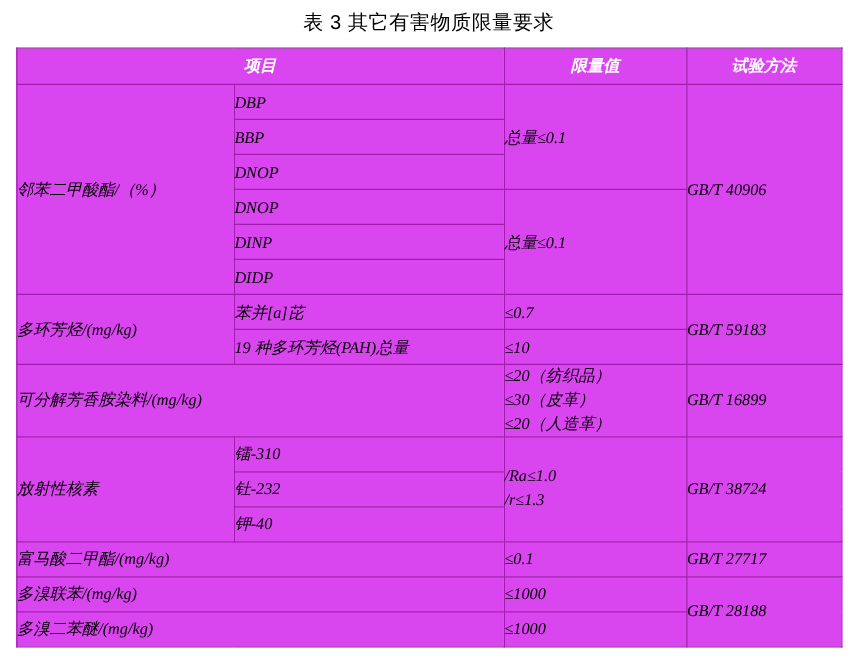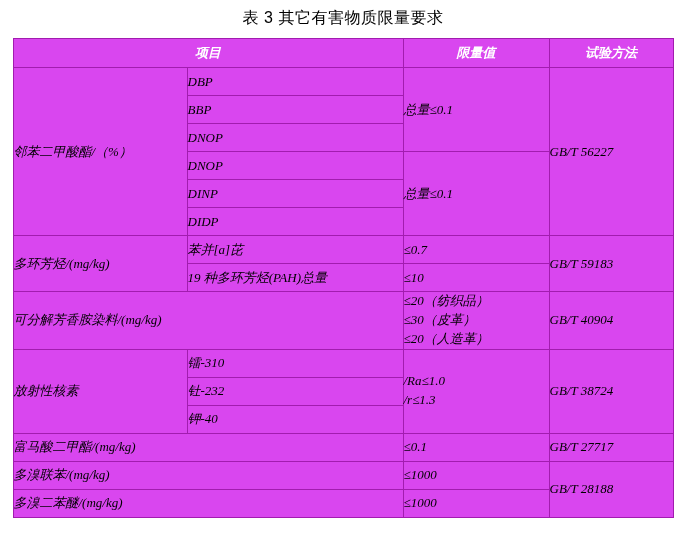--- a/index.html
+++ b/index.html
@@ -87,21 +87,21 @@
         <th>限量值</th>
         <th>试验方法</th>
       </tr>
     </thead>
     <tbody>
 
       <tr class="h-row">
         <td rowspan="6" class="cell cell-left">邻苯二甲酸酯/（%）</td>
         <td class="cell cell-left">DBP</td>
         <td rowspan="3" class="cell cell-left">总量≤0.1</td>
-        <td rowspan="6" class="cell cell-left">GB/T 56227</td>
+        <td rowspan="6" class="cell cell-left">GB/T 40906</td>
       </tr>
       <tr class="h-row">
         <td class="cell cell-left">BBP</td>
       </tr>
       <tr class="h-row">
         <td class="cell cell-left">DNOP</td>
       </tr>
       <tr class="h-row">
         <td class="cell cell-left">DNOP</td>
         <td rowspan="3" class="cell cell-left">总量≤0.1</td>
@@ -124,21 +124,21 @@
         <td class="cell cell-left">≤10</td>
       </tr>
 
       <tr>
         <td colspan="2" class="cell cell-left">可分解芳香胺染料/(mg/kg)</td>
         <td class="cell cell-left multi">
           <div>≤20（纺织品）</div>
           <div>≤30（皮革）</div>
           <div>≤20（人造革）</div>
         </td>
-        <td class="cell cell-left">GB/T 40904</td>
+        <td class="cell cell-left">GB/T 16899</td>
       </tr>
 
       <tr class="h-row">
         <td rowspan="3" class="cell cell-left">放射性核素</td>
         <td class="cell cell-left">镭-310</td>
         <td rowspan="3" class="cell cell-left multi">
           <div>/Ra≤1.0</div>
           <div>/r≤1.3</div>
         </td>
         <td rowspan="3" class="cell cell-left">GB/T 38724</td>

